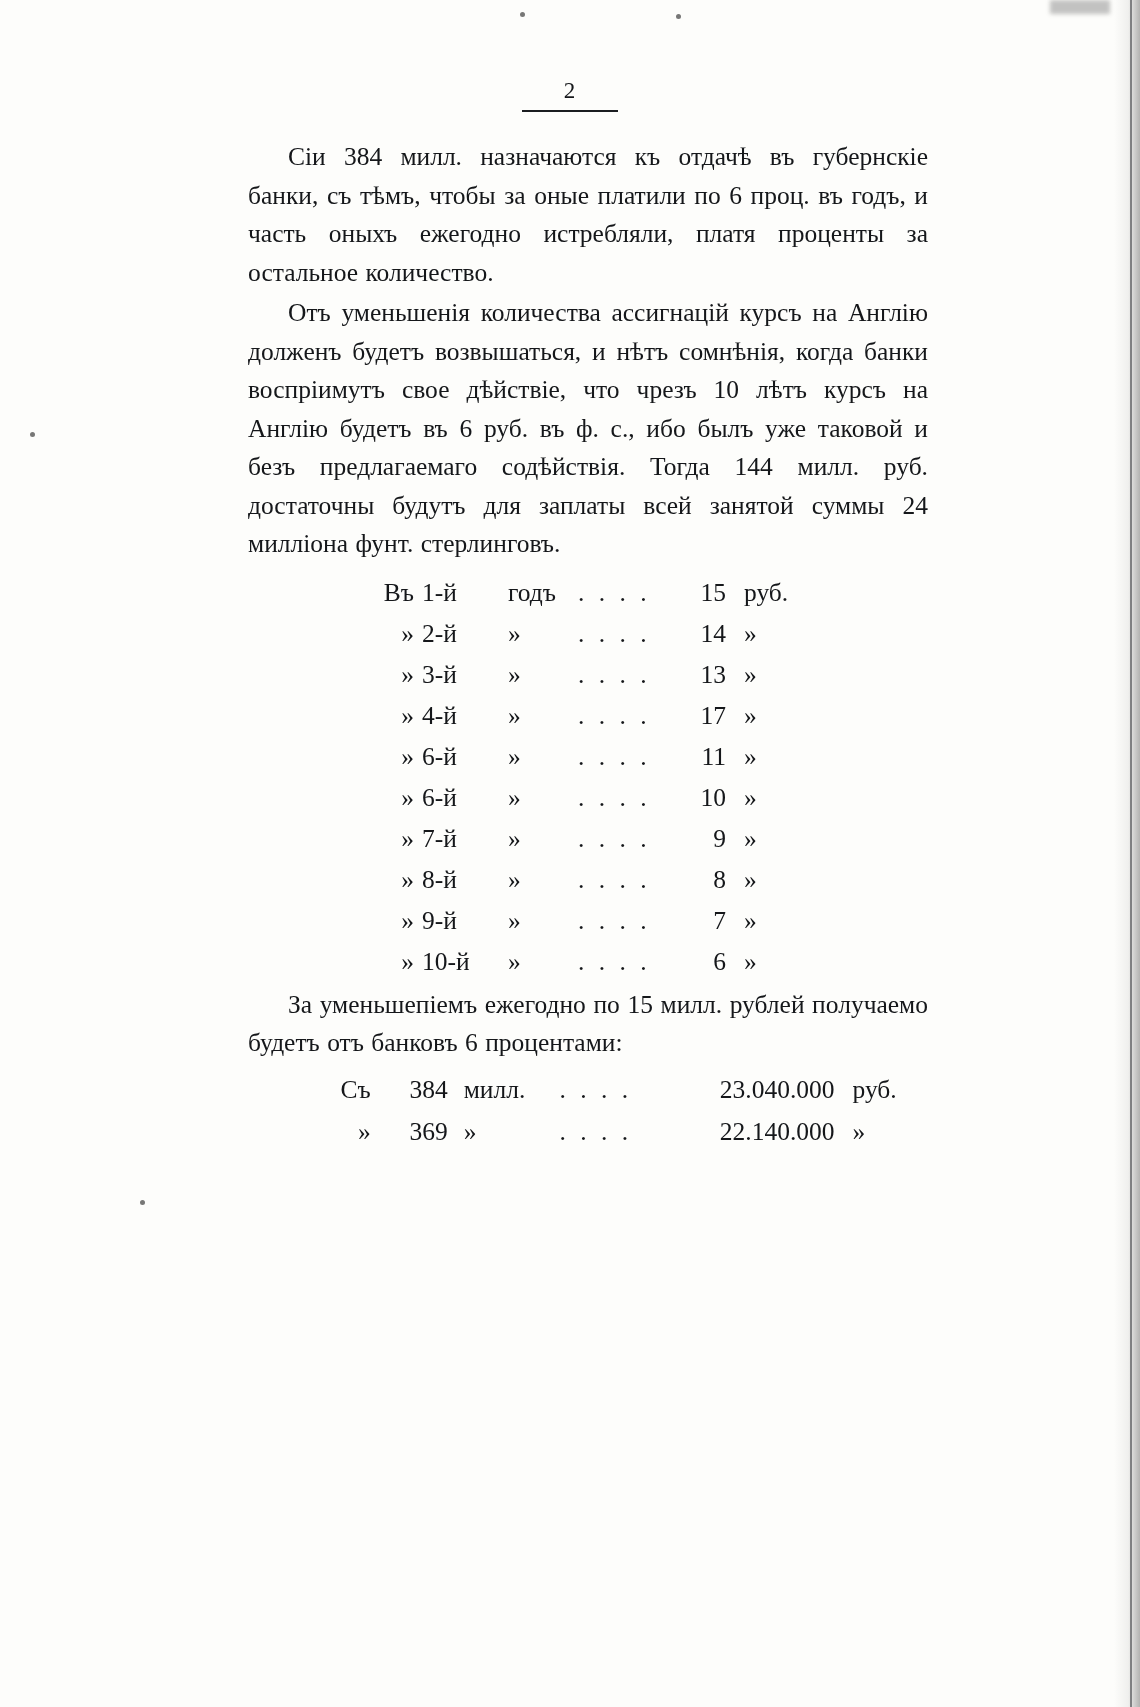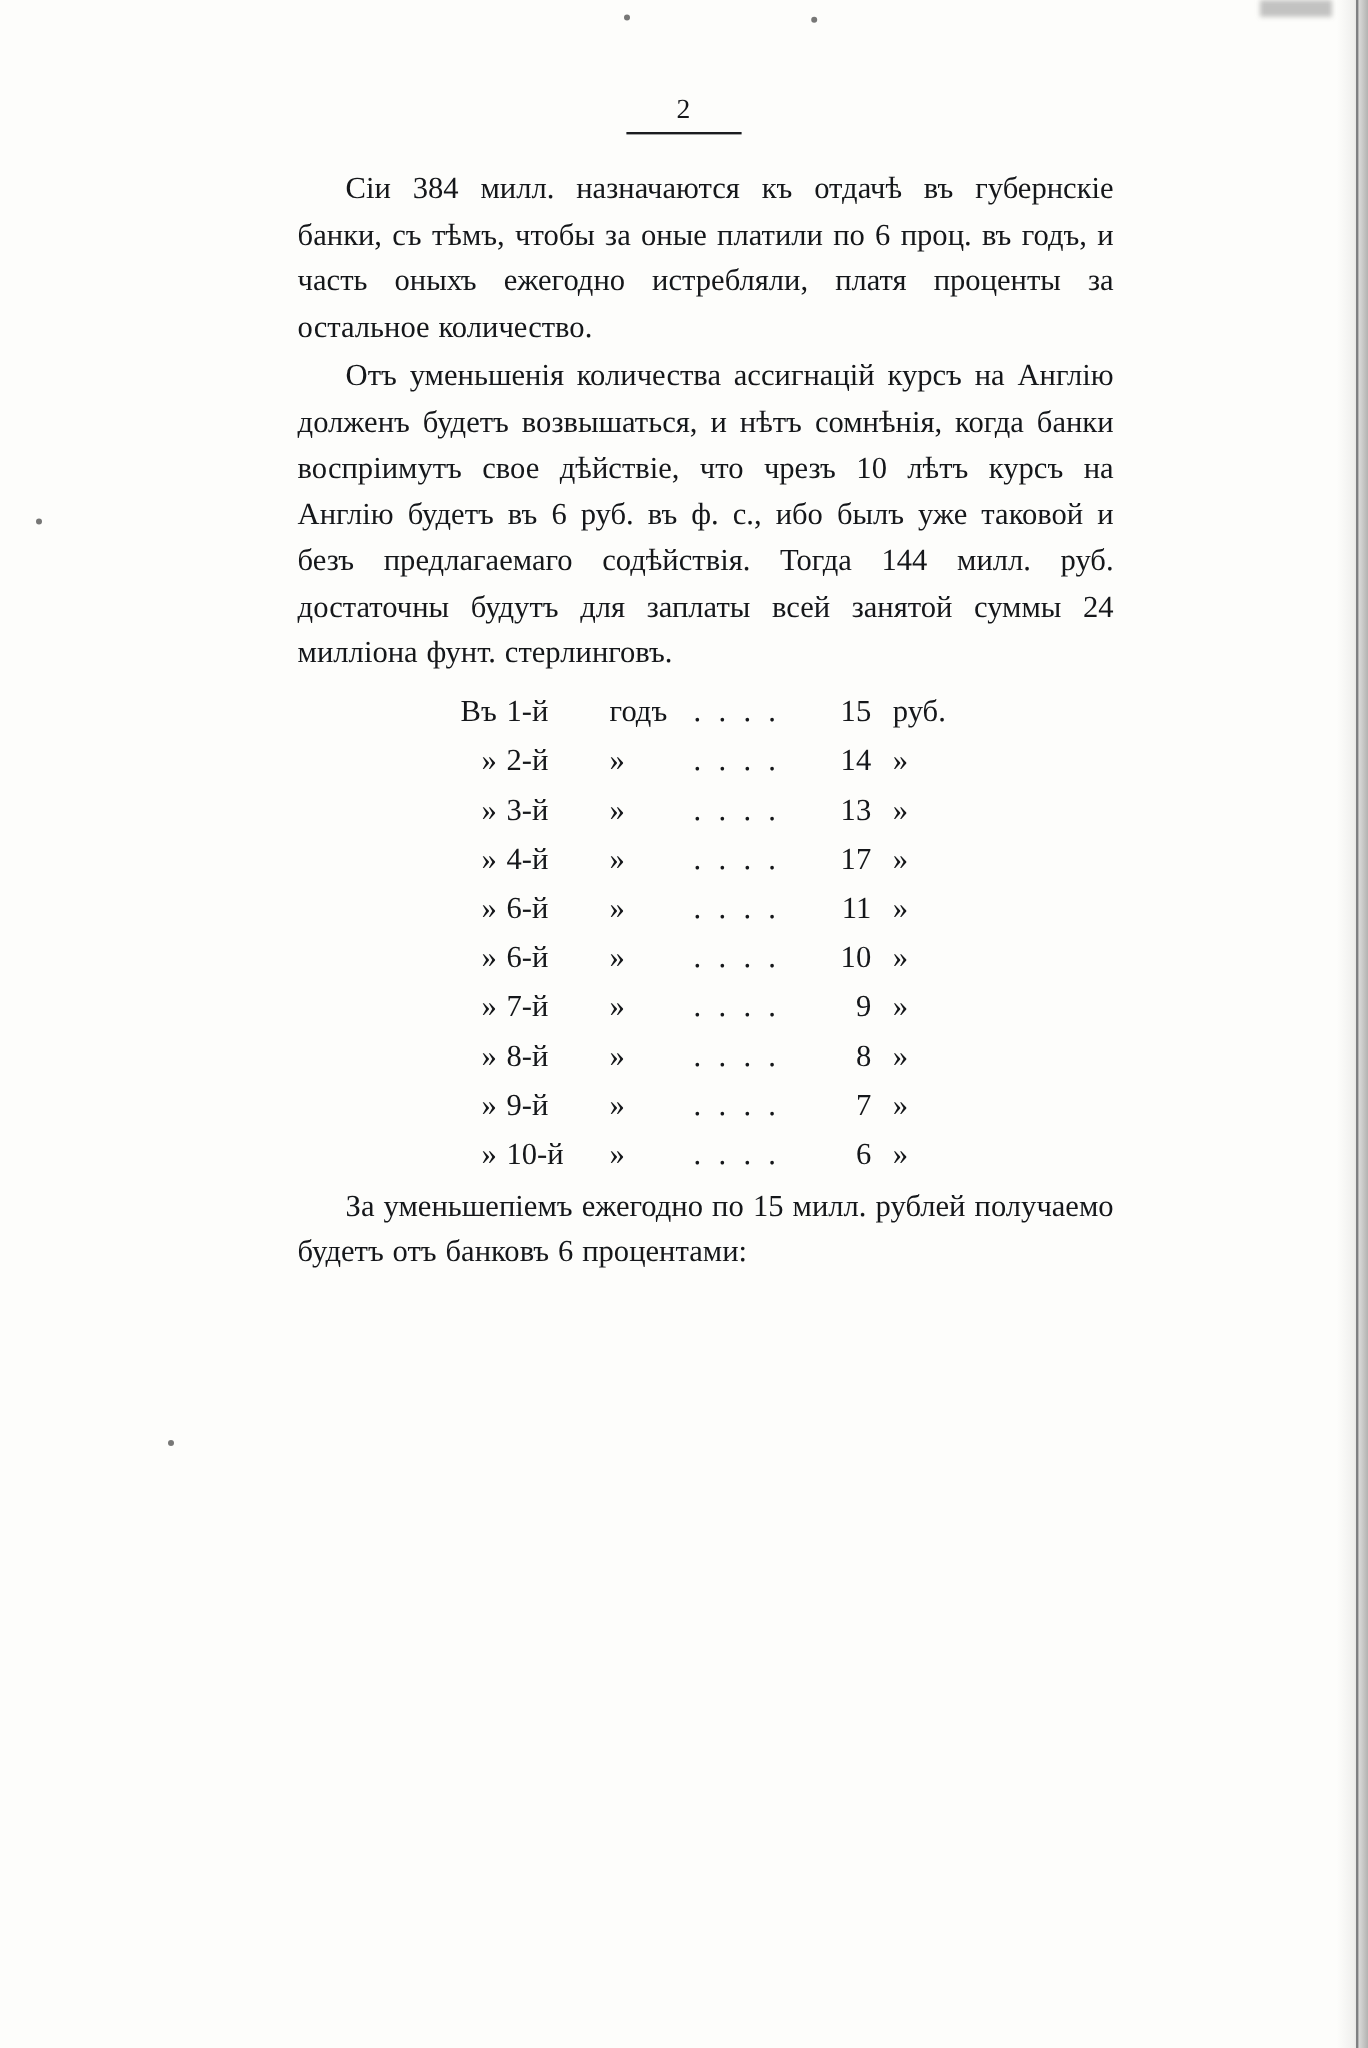--- a/index.html
+++ b/index.html
@@ -226,15 +226,35 @@
           <td class="c-word">»</td>
           <td class="c-dots">. . . .</td>
           <td class="c-val">6</td>
           <td class="c-unit">»</td>
         </tr>
       </tbody>
     </table>
 
     <p class="para">За уменьшепiемъ ежегодно по 15 милл. рублей получаемо будетъ отъ банковъ 6 процентами:</p>
 
+    <table class="sum-table">
+      <tbody>
+        <tr>
+          <td class="s-pre">Съ</td>
+          <td class="s-amt">384</td>
+          <td class="s-word">милл.</td>
+          <td class="s-dots">. . . .</td>
+          <td class="s-val">23.040.000</td>
+          <td class="s-unit">руб.</td>
+        </tr>
+        <tr>
+          <td class="s-pre">»</td>
+          <td class="s-amt">369</td>
+          <td class="s-word">»</td>
+          <td class="s-dots">. . . .</td>
+          <td class="s-val">22.140.000</td>
+          <td class="s-unit">»</td>
+        </tr>
+      </tbody>
+    </table>
 
   </div>
 </div>
 
 </body></html>

